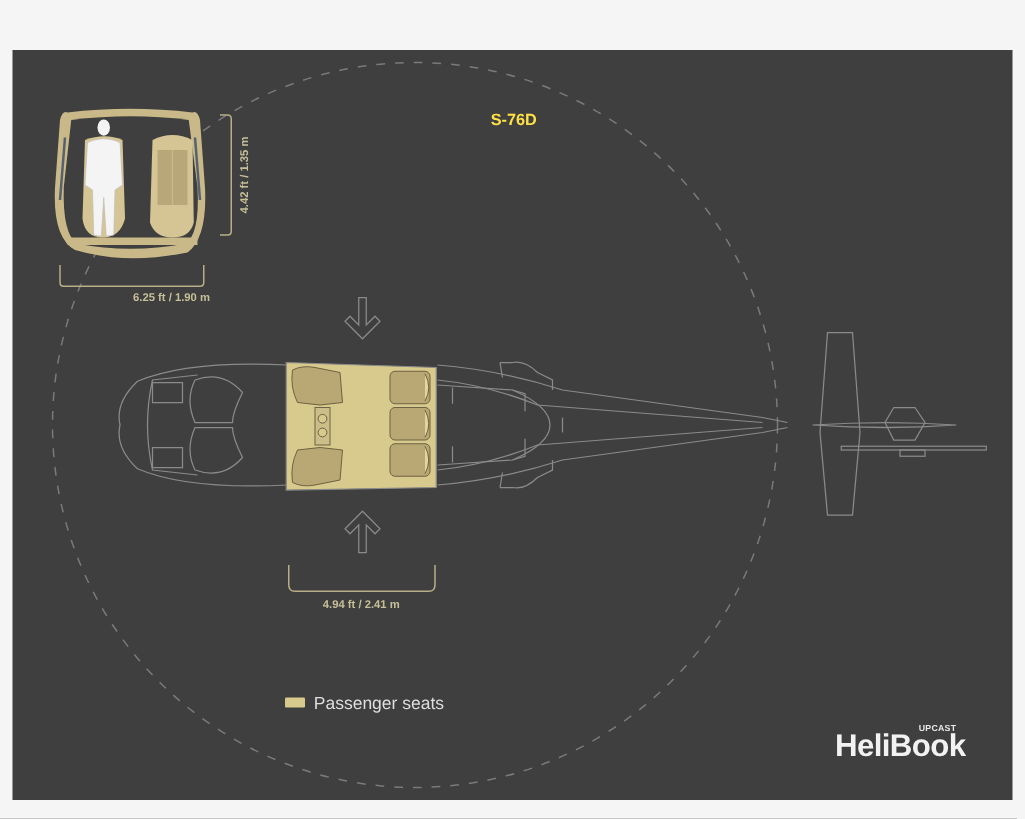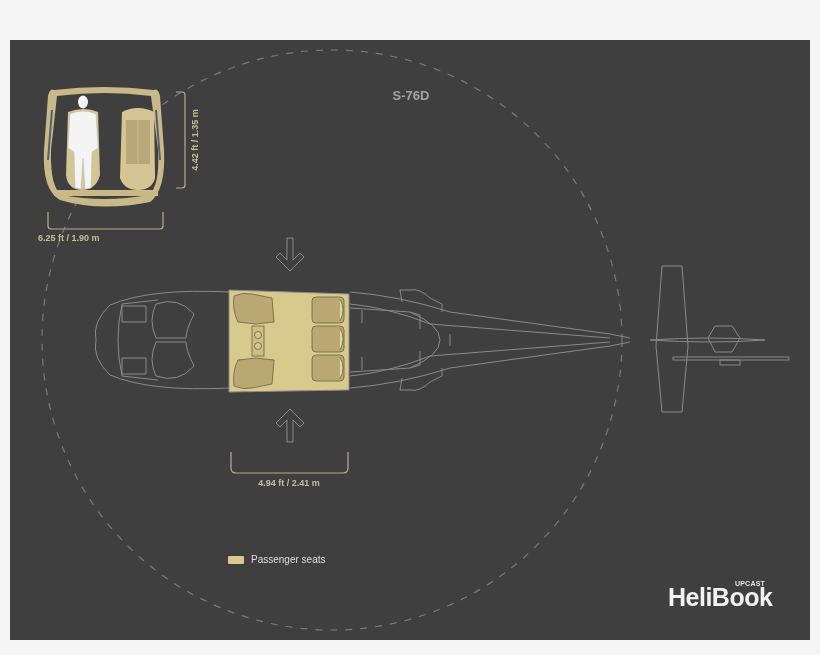--- a/index.html
+++ b/index.html
@@ -20,50 +20,50 @@
   .panel svg.diagram {
     position: absolute; left: 0; top: 0;
     width: 800px; height: 600px;
   }
   .model-title {
     position: absolute;
     left: 378px; top: 48px;
     width: 46px;
     font-size: 13px;
     font-weight: bold;
-    color: #a3a3a3;
+    color: #fde047;
     text-align: center;
   }
   .dim-label {
     position: absolute;
     font-size: 9px;
     font-weight: bold;
     color: #c7bf98;
     white-space: nowrap;
   }
-  .dim-width { left: 28px; top: 193px; width: 120px; text-align: left; }
+  .dim-width { left: 38px; top: 193px; width: 120px; text-align: right; }
   .dim-height {
     left: 135px; top: 95px; width: 100px; text-align: center;
     transform: rotate(-90deg);
     transform-origin: 50% 50%;
   }
   .dim-length { left: 220px; top: 438px; width: 118px; text-align: center; }
   .legend {
     position: absolute;
     left: 218px; top: 514px;
     display: flex; align-items: center;
   }
   .legend-swatch {
     width: 16px; height: 8px;
     background: #d8c98c;
     border-radius: 1px;
     margin-right: 7px;
   }
   .legend-label {
-    font-size: 10px;
+    font-size: 14px;
     color: #dedede;
   }
   .brand {
     position: absolute;
     left: 658px; top: 545px;
   }
   .brand-name {
     font-size: 25px;
     font-weight: bold;
     color: #f2f2f2;

